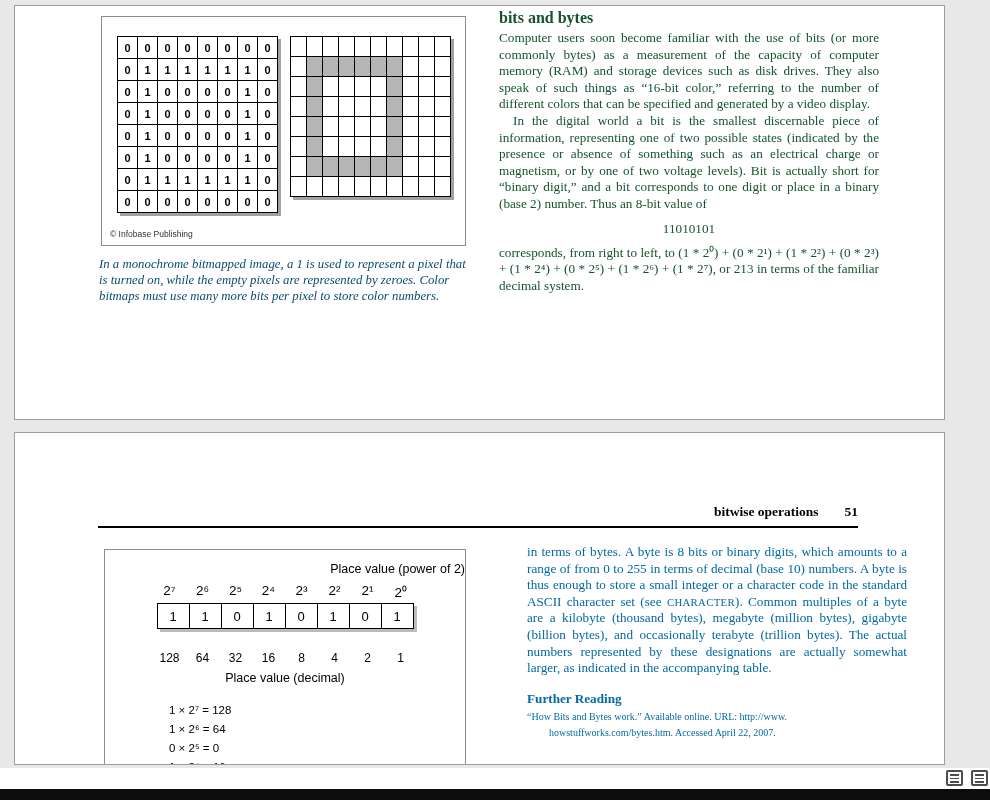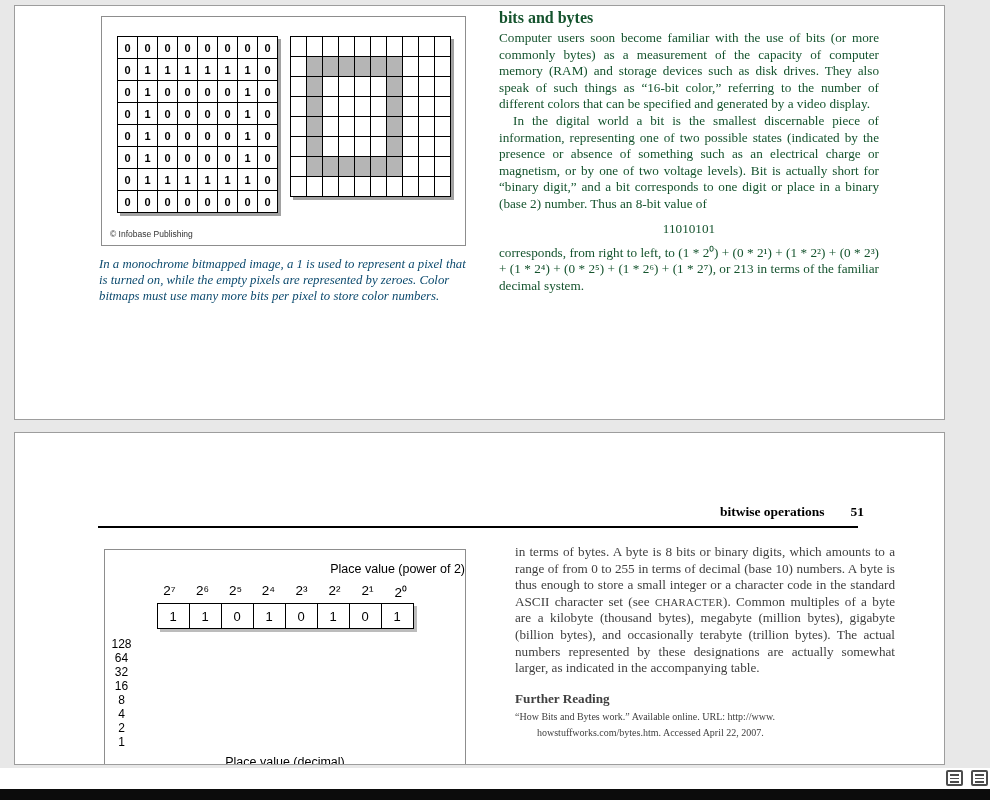--- a/index.html
+++ b/index.html
@@ -27,40 +27,40 @@
 
   .caption { position:absolute; left:84px; top:250px; width:372px; font-style:italic; font-size:12.8px; line-height:16.2px; color:#0c4a6e; }
 
   .article1 { position:absolute; left:484px; top:3px; width:380px; color:#14532d; }
   .entry-heading { font-weight:700; font-size:16px; margin-bottom:3px; }
   .article1 p { font-size:13.2px; line-height:16.6px; text-align:justify; }
   .indent { text-indent:14px; }
   .binary-value { text-align:center; margin:8px 0; font-size:13.2px; }
 
   
-  .running-head { position:absolute; left:89px; top:71px; width:760px; text-align:right; font-weight:700; font-size:13.5px; color:#000; }
+  .running-head { position:absolute; left:83px; top:71px; width:760px; text-align:right; font-weight:700; font-size:13.5px; color:#000; }
   .running-head .pageno { margin-left:26px; }
   .head-rule { position:absolute; left:83px; top:93px; width:760px; height:2px; background:#000; }
 
   .figure2 { position:absolute; left:89px; top:116px; width:362px; height:245px; border:1px solid #8d8d8d; background:#fff;
              font-family:"Liberation Sans", sans-serif; color:#000; }
   .pv-title { text-align:right; margin-top:12px; font-size:12.5px; }
   .pv-row { display:flex; justify-content:center; }
   .pv-exp-row { margin-top:7px; }
   .pv-exp { width:33px; text-align:center; font-size:13.5px; }
   .pv-bit-row { margin-top:2px; }
   .pv-bit-strip { display:flex; box-shadow:3px 3px 0 #bcbcbc; background:#fff; }
   .pv-bit { width:33px; height:26px; border:1px solid #000; margin-right:-1px; display:flex; align-items:center; justify-content:center; font-size:13px; }
   .pv-bit:last-child { margin-right:0; }
-  .pv-dec-row { margin-top:8px;flex-direction:column; }
+  .pv-dec-row { margin-top:22px; }
   .pv-dec { width:33px; text-align:center; font-size:12px; }
   .pv-dec-label { text-align:center; margin-top:6px; font-size:12.5px; }
   .calc-list { margin:16px 0 0 64px; font-size:11.5px; line-height:19px; }
 
-  .article2 { position:absolute; left:500px; top:111px; width:380px; color:#404040; font-size:13.2px; line-height:16.6px; }
+  .article2 { position:absolute; left:512px; top:111px; width:380px; color:#0369a1; font-size:13.2px; line-height:16.6px; }
   .article2 p { text-align:justify; }
   .sc { font-size:10.8px; letter-spacing:0.3px; }
   .further-heading { font-weight:700; margin-top:14px; }
   .citation { margin-top:2px; font-size:10px; line-height:16px; }
   .citation .l2 { padding-left:22px; }
 
   
   .status-strip { position:absolute; left:0; top:768px; width:990px; height:21px; background:#ffffff; }
   .panel-icon { position:absolute; top:2px; width:17px; height:16px; border:2px solid #4c4c4c; border-radius:2px; background:#fff; }
   .panel-icon .ln { position:absolute; left:2px; right:2px; height:1.5px; background:#4c4c4c; }

